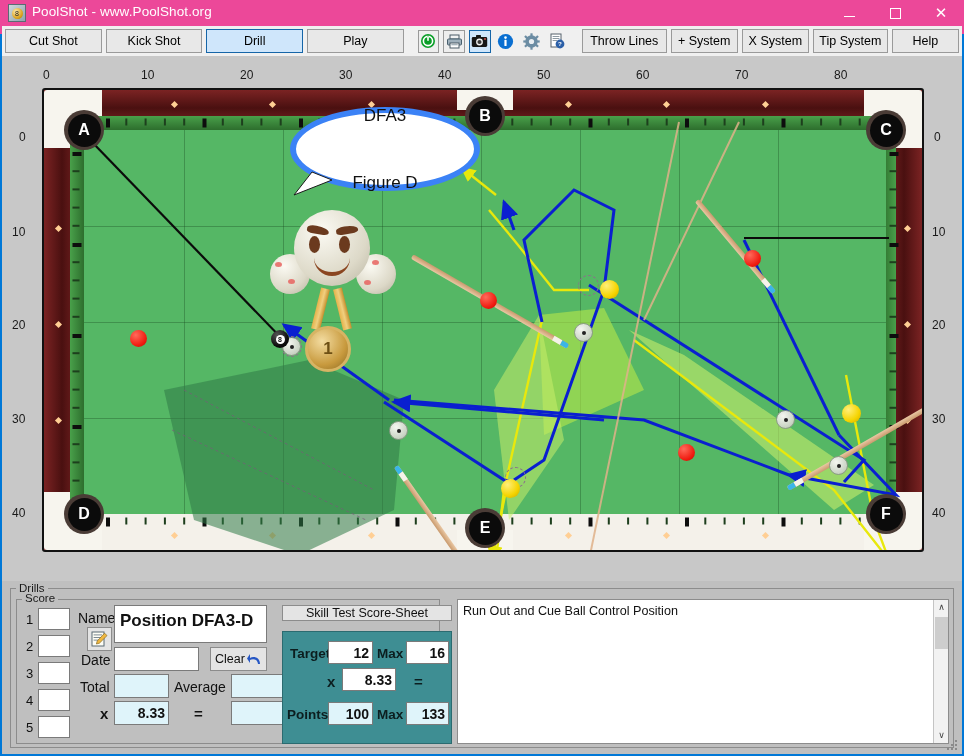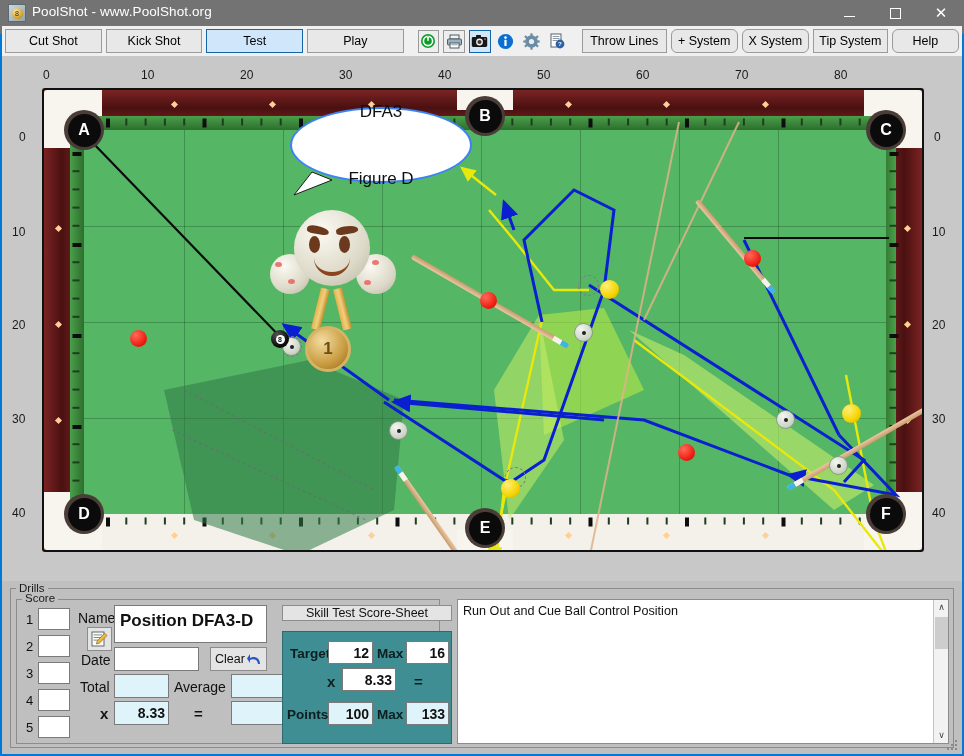--- a/index.html
+++ b/index.html
@@ -5,41 +5,41 @@
   html,body{margin:0;padding:0;}
   body{
     width:964px;height:756px;overflow:hidden;
     font-family:"Liberation Sans", sans-serif;
     background:#f0f0f0;
     -webkit-font-smoothing:antialiased;
   }
   .app{position:relative;width:964px;height:756px;background:#0078d7;box-sizing:border-box;}
 
   
-  .titlebar{position:absolute;left:0;top:0;width:964px;height:34px;background:#737373;}
+  .titlebar{position:absolute;left:0;top:0;width:964px;height:34px;background:#ec4899;}
   .title-icon{position:absolute;left:8px;top:4px;width:18px;height:18px;
     background:linear-gradient(135deg,#cfd8dc,#8fa3ad);border:1px solid #5b6b74;box-sizing:border-box;
     display:flex;align-items:center;justify-content:center;}
   .title-icon .ball{width:11px;height:11px;border-radius:50%;
     background:radial-gradient(circle at 35% 32%,#ffe9a8,#d79b12 70%,#8a5f05);
     display:flex;align-items:center;justify-content:center;font-size:7px;color:#222;}
   .title-text{position:absolute;left:32px;top:4px;font-size:13.5px;color:#fff;letter-spacing:.1px;}
   .wbtns{position:absolute;right:0;top:0;height:26px;display:flex;}
   .wbtn{width:46px;height:26px;display:flex;align-items:center;justify-content:center;color:#fff;font-size:13px;}
   .wbtn.min span{display:block;width:11px;height:1px;background:#fff;margin-top:6px;}
   .wbtn.max span{display:block;width:11px;height:11px;border:1px solid #fff;box-sizing:border-box;}
   .wbtn.close span{font-size:15px;line-height:15px;font-family:"DejaVu Sans",sans-serif;}
 
   
   .toolbar{position:absolute;left:2px;top:26px;width:960px;height:30px;background:#f0f0f0;
     display:flex;align-items:center;gap:4px;padding:0 3px;box-sizing:border-box;}
   .tbtn{height:24px;background:#e8e8e8;border:1px solid #9a9a9a;box-sizing:border-box;
     display:flex;align-items:center;justify-content:center;font-size:12.5px;color:#000;}
   .tbtn.mode{width:98px;}
-  .tbtn.sys{width:68px;border-radius:6px;}
+  .tbtn.sys{width:68px;}
   .tbtn.active{background:#cfe6fb;border:1px solid #1565a8;}
   .ibtn{width:22px;height:23px;background:#f0f0f0;border:1px solid transparent;box-sizing:border-box;
     display:flex;align-items:center;justify-content:center;}
   .ibtn.framed{border:1px solid #9a9a9a;background:#eee;}
   .ibtn.selected{border:1px solid #1565a8;background:#cfe6fb;}
   .sep{width:6px;}
 
   
   .canvas-area{position:absolute;left:2px;top:56px;width:960px;height:525px;background:#c8c8c8;}
   .rulerlbl{position:absolute;font-size:12px;color:#1a1a1a;}
@@ -106,21 +106,21 @@
   .m-eye{position:absolute;width:11px;height:17px;background:#6b3a1e;border-radius:50%;}
   .m-smile{position:absolute;left:42px;top:72px;width:36px;height:18px;
     border-bottom:4px solid #8a4520;border-radius:0 0 40px 40px;}
   .m-dot{position:absolute;width:7px;height:5px;background:#e8635f;border-radius:50%;opacity:.85;}
   .ribbon{position:absolute;width:9px;height:42px;background:linear-gradient(90deg,#e5b24a,#f0cf7f,#c58f2c);}
   .medal{position:absolute;width:46px;height:46px;border-radius:50%;
     background:radial-gradient(circle at 35% 30%,#f3dca0,#c89a3e 62%,#8d6a22);
     border:3px solid #d7b464;box-sizing:border-box;display:flex;align-items:center;justify-content:center;
     color:#6d4f14;font-size:17px;font-weight:bold;}
 
-  .bubble{position:absolute;background:#fff;border:2px solid #3b82f6;border-radius:50%/50%;
+  .bubble{position:absolute;background:#fff;border:6px solid #3b82f6;border-radius:50%/50%;
     display:flex;flex-direction:column;align-items:center;justify-content:center;
     font-size:17px;color:#111;line-height:1.15;gap:47px;}
 
   .spin{position:absolute;width:96px;height:96px;}
   .spin .yball{position:absolute;left:10px;top:0;width:92px;height:92px;border-radius:50%;
     background:radial-gradient(circle at 34% 30%,#fff6c8,#f2c715 62%,#cf9a05);}
   .spin .circ{position:absolute;left:0;top:4px;width:88px;height:88px;border-radius:50%;
     border:1px solid #1e1e1e;box-sizing:border-box;background:rgba(225,240,225,.55);}
   .spin .cross-h{position:absolute;left:0;top:48px;width:88px;height:1px;background:#1e1e1e;}
   .spin .cross-v{position:absolute;left:44px;top:4px;width:1px;height:88px;background:#1e1e1e;}
@@ -168,21 +168,21 @@
         </div>
       <div class="wbtn close">
         <span>✕</span>
       </div>
     </div>
   </div>
 
   <div class="toolbar">
     <div class="tbtn mode">Cut Shot</div>
     <div class="tbtn mode">Kick Shot</div>
-    <div class="tbtn mode active">Test</div>
+    <div class="tbtn mode active">Drill</div>
     <div class="tbtn mode">Play</div>
     <div class="sep"></div>
 
     <div class="ibtn framed">
       <svg width="16" height="16" viewBox="0 0 16 16">
         <circle cx="8" cy="8" r="7" fill="#0a9e28"></circle>
         <circle cx="8" cy="8" r="4.6" fill="none" stroke="#fff" stroke-width="1.6"></circle>
         <rect x="7.2" y="2.6" width="1.6" height="5.2" fill="#fff"></rect>
         <rect x="7.2" y="2.2" width="1.6" height="1.2" fill="#0a9e28"></rect>
       </svg>

